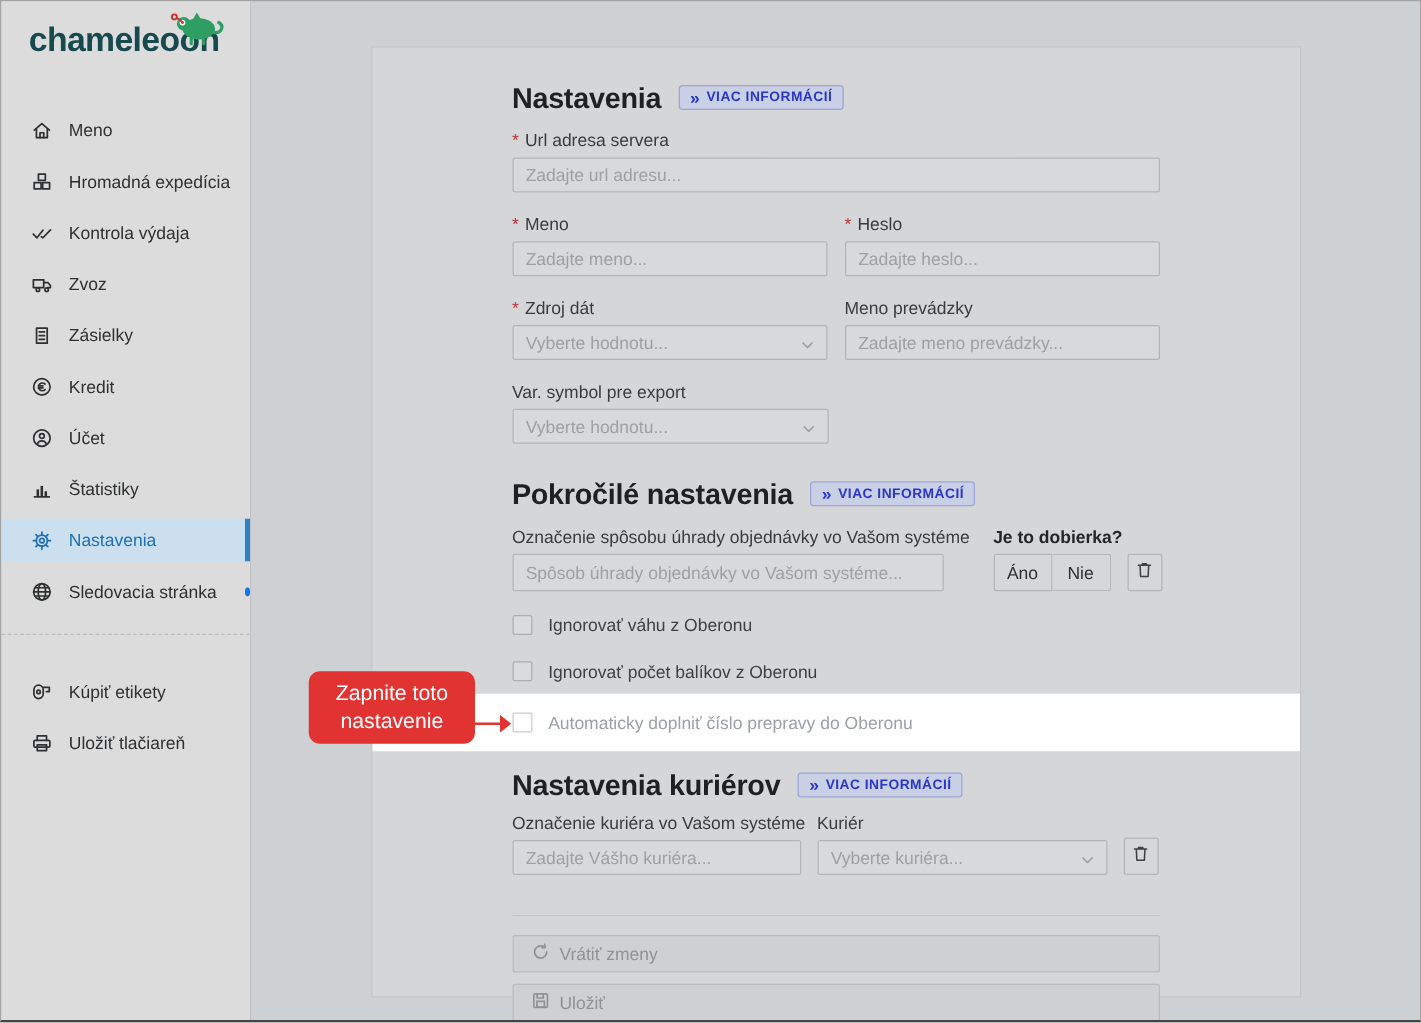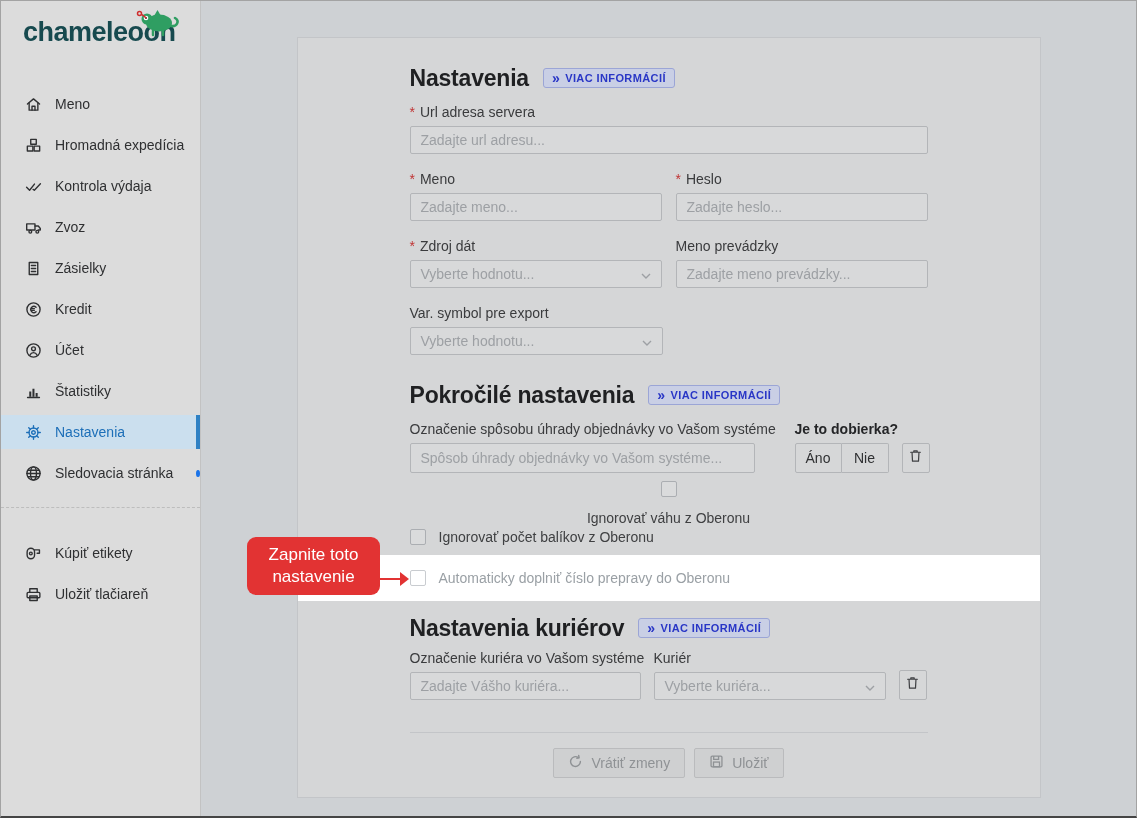--- a/index.html
+++ b/index.html
@@ -57,33 +57,33 @@
   .yn-wrap{display:flex;align-items:center;}
   .yn-group{display:inline-flex;}
   .yn-btn{width:47px;height:30px;box-sizing:border-box;background:#d6d7d8;border:1px solid #b3b5b8;
     font-size:14px;color:#2f3032;display:flex;align-items:center;justify-content:center;cursor:pointer;}
   .yn-btn:first-child{border-radius:2px 0 0 2px;}
   .yn-btn:last-child{border-radius:0 2px 2px 0;border-left:none;}
   .icon-btn{width:28px;height:30px;box-sizing:border-box;background:#d6d7d8;border:1px solid #b3b5b8;
     border-radius:2px;display:flex;align-items:center;justify-content:center;margin-left:13px;cursor:pointer;flex:none;}
   
   .cb-row{display:flex;align-items:center;gap:13px;height:37px;cursor:pointer;}
-  .cb-row.first{margin-top:8px;flex-direction:column;}
+  .cb-row.first{margin-top:8px;}
   .cb{width:16px;height:16px;box-sizing:border-box;border:1px solid #abaeb2;background:#dadbdc;border-radius:2px;flex:none;}
   .cb-label{font-size:14px;color:#3f4042;}
   .cb-row.spot{height:46px;background:#ffffff;margin:0 -112px;padding:0 112px;}
   .cb-row.spot .cb{background:#ffffff;border-color:#c9ccd0;}
   .cb-row.spot .cb-label{color:#9aa0a5;}
   
   .cour-row{display:flex;gap:13px;margin-top:8px;align-items:flex-end;}
   .c-col1{width:231px;}
   .c-col2{width:232px;}
   
   .footer-divider{border-top:1px solid #c3c5c8;margin-top:32px;}
-  .footer-btns{display:flex;justify-content:center;gap:9px;margin-top:15px;}
+  .footer-btns{display:flex;justify-content:center;gap:9px;margin-top:15px;flex-direction:column;}
   .fbtn{display:flex;align-items:center;gap:8px;height:30px;box-sizing:border-box;padding:0 14px;
     background:#cfd0d1;border:1px solid #babbbd;border-radius:2px;font-size:14px;color:#8f9295;cursor:pointer;}
   
   .callout{position:absolute;left:246px;top:536px;width:133px;box-sizing:border-box;
     background:var(--callout-red,#e23333);color:#fff;border-radius:9px;padding:7px 4px;text-align:center;
     font-size:17px;line-height:22px;z-index:6;}
   .arrow-line{position:absolute;left:379px;top:577px;width:21px;height:2px;background:var(--callout-red,#e23333);z-index:6;}
   .arrow-head{position:absolute;left:399px;top:571px;width:0;height:0;border-left:9px solid var(--callout-red,#e23333);
     border-top:7px solid transparent;border-bottom:7px solid transparent;z-index:6;}
 </style>

